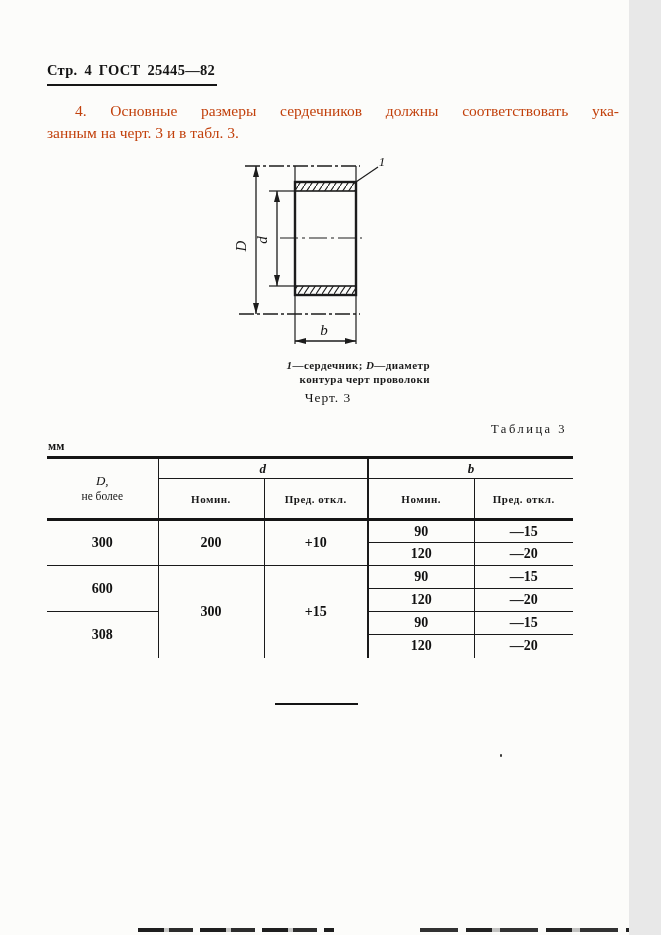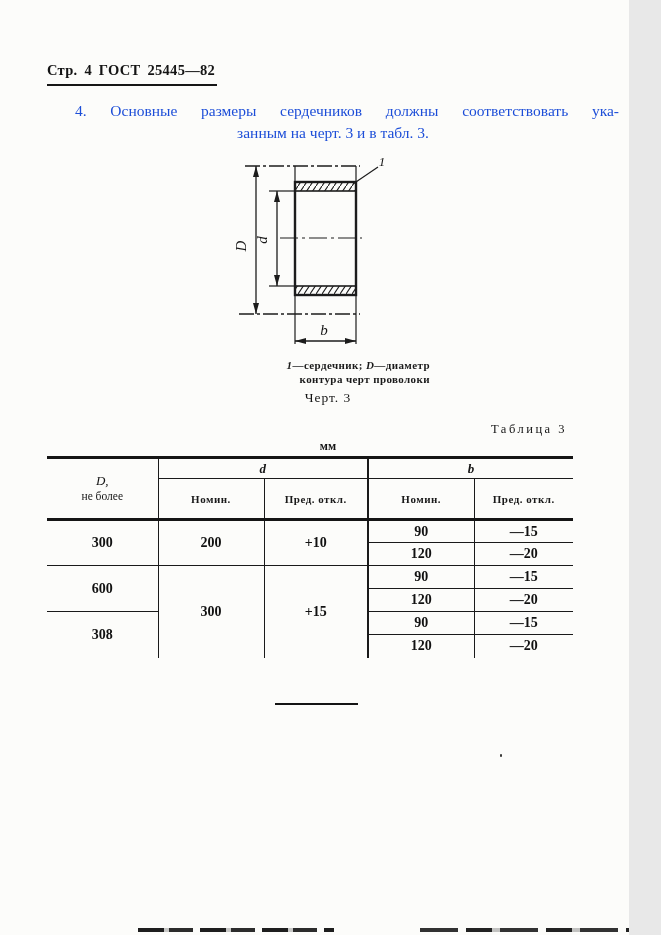--- a/index.html
+++ b/index.html
@@ -14,40 +14,40 @@
   
   #running-head {
     position:absolute; left:47px; top:62px; width:170px;
     font-size:14.5px; font-weight:bold; letter-spacing:.3px;
     border-bottom:2.5px solid #161616; padding-bottom:5px;
     white-space:nowrap; word-spacing:3px;
   }
 
   
   #para { position:absolute; left:47px; top:100px; width:572px;
-          font-size:15.5px; line-height:22px; color:#1d4ed8; }
+          font-size:15.5px; line-height:22px; color:#c2410c; }
   #para .l1 { text-indent:28px; text-align:justify; text-align-last:justify; }
-  #para .l2 { text-align:center; }
+  #para .l2 { text-align:left; }
 
   
   #fig { position:absolute; left:232px; top:150px; width:180px; height:207px; }
   #fig text { font-family:"Liberation Serif", serif; fill:#161616; }
 
   
   #fig-caption { position:absolute; left:226px; top:358px; width:204px;
     text-align:right; font-size:11px; font-weight:bold; line-height:14px;
     letter-spacing:.4px; color:#1a1a1a; }
   #fig-title { position:absolute; left:226px; top:390px; width:204px;
     text-align:center; font-size:13.5px; font-weight:normal; letter-spacing:1px; }
 
   
   #table-label { position:absolute; left:420px; top:422px; width:147px;
     text-align:right; font-size:12.5px; letter-spacing:2.5px; }
-  #units { position:absolute; left:65px; top:439px; width:526px;
-    text-align:center; font-size:12px; font-weight:bold; }
+  #units { position:absolute; left:48px; top:439px; width:526px;
+    font-size:12px; font-weight:bold; }
 
   
   #tbl { position:absolute; left:47px; top:456px; }
   table { border-collapse:collapse; table-layout:fixed; width:526px;
           border-top:3px solid #151515; }
   th, td { text-align:center; vertical-align:middle; font-weight:normal; }
   .grp { font-size:13px; font-weight:bold; font-style:italic; height:21px;
          border-bottom:1.5px solid #1a1a1a; }
   .sub { font-size:11px; height:41px; letter-spacing:.5px; color:#1a1a1a;font-weight:bold; }
   .thD { font-size:11.5px; line-height:15px; }

